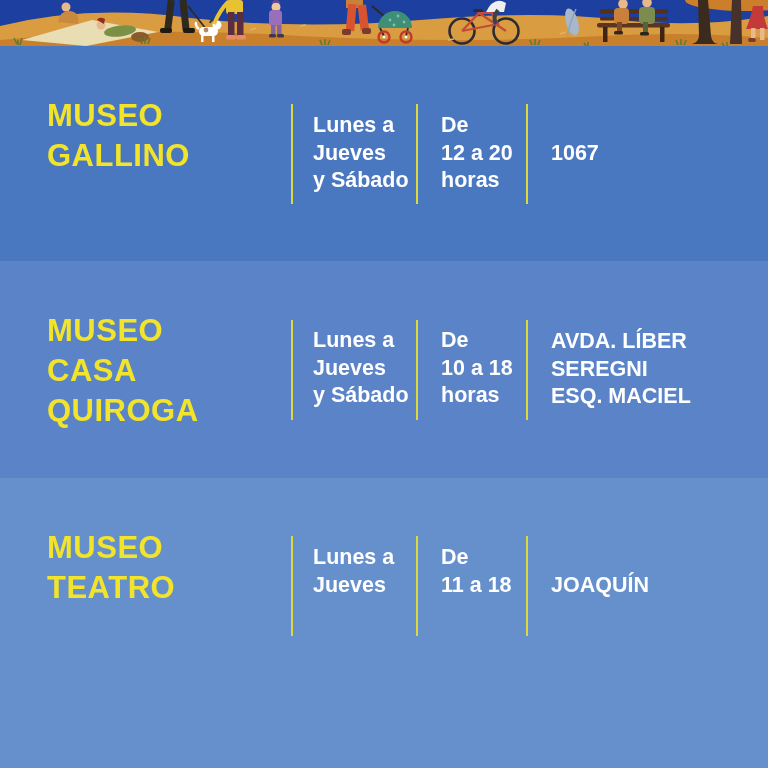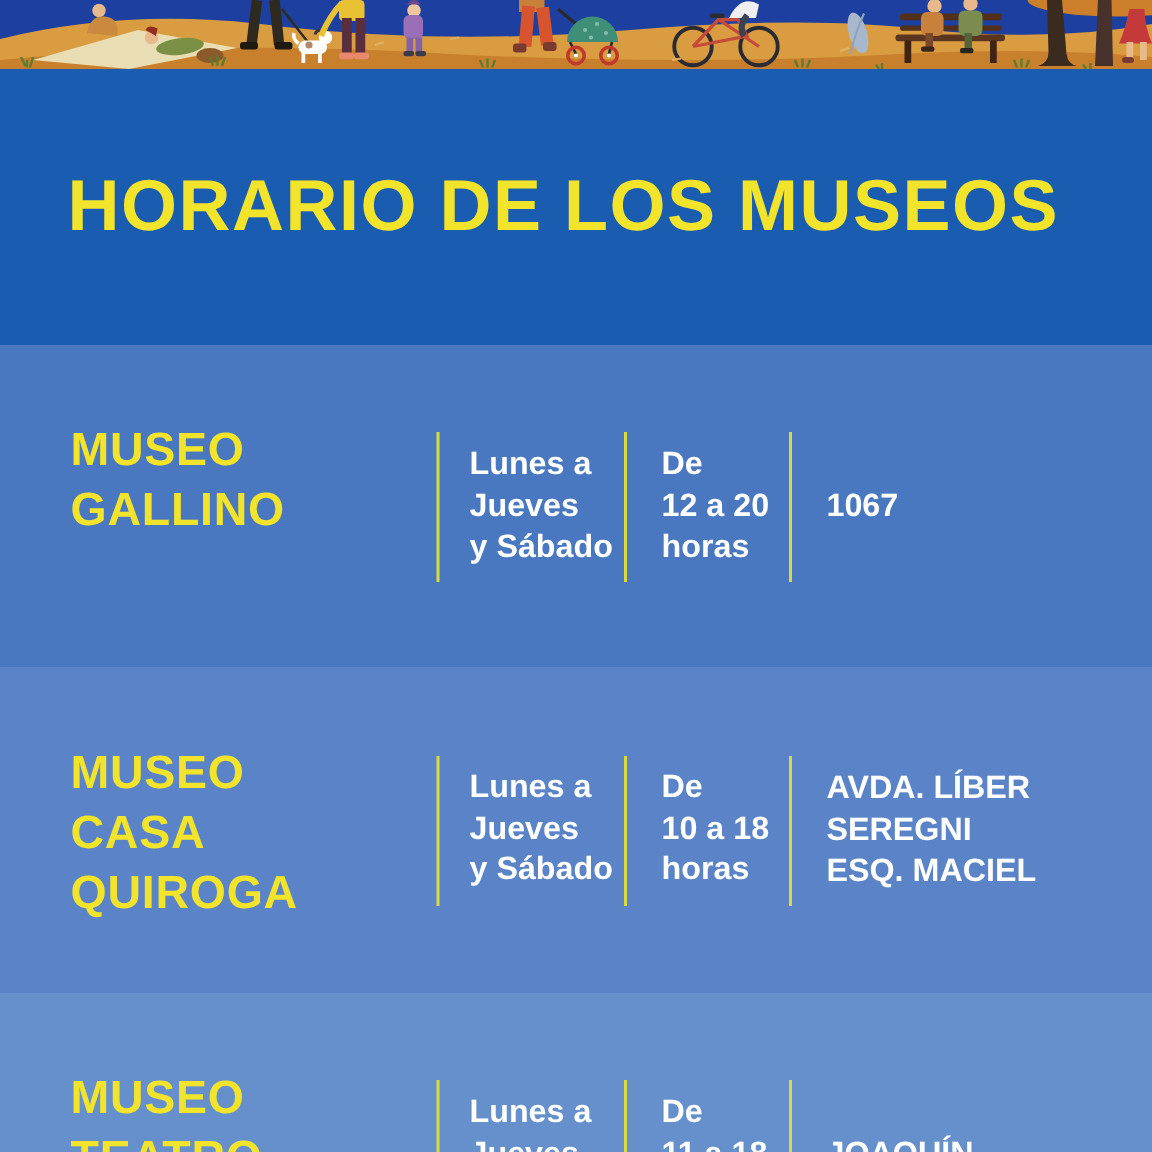--- a/index.html
+++ b/index.html
@@ -169,23 +169,20 @@
       <path d="M530,40 l2,5 M535,39 l0,6 M540,40 l-2,5"></path>
       <path d="M584,43 l2,3 M588,42 l0,4"></path>
       <path d="M676,40 l2,5 M681,39 l0,6 M686,40 l-2,5"></path>
       <path d="M722,43 l2,3 M727,42 l0,4"></path>
     </g>
     <g stroke="#E2B262" stroke-width="1.4" fill="none">
       <path d="M250,30 l6,-2 M300,26 l6,-1 M448,40 l6,-1 M560,34 l6,-2"></path>
     </g>
   </svg>
 
-  <header class="banner">
-    <h1>HORARIO DE LOS MUSEOS</h1>
-  </header>
 
   <section class="row row-1">
     <div class="col col-name">
       <h2>
         <span class="line">MUSEO</span>
         <span class="line">GALLINO</span>
       </h2>
     </div>
     <div class="divider"></div>
     <div class="col col-days white-text">

